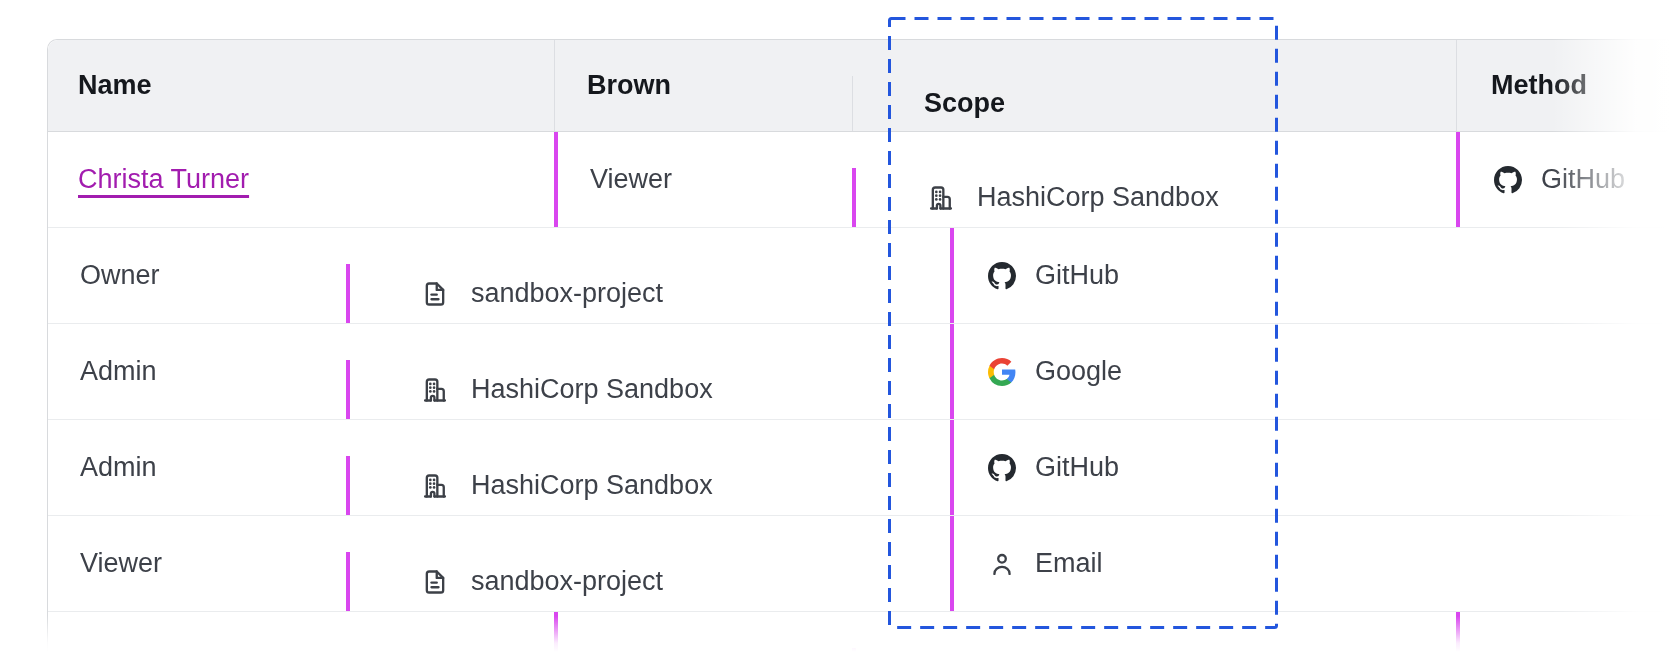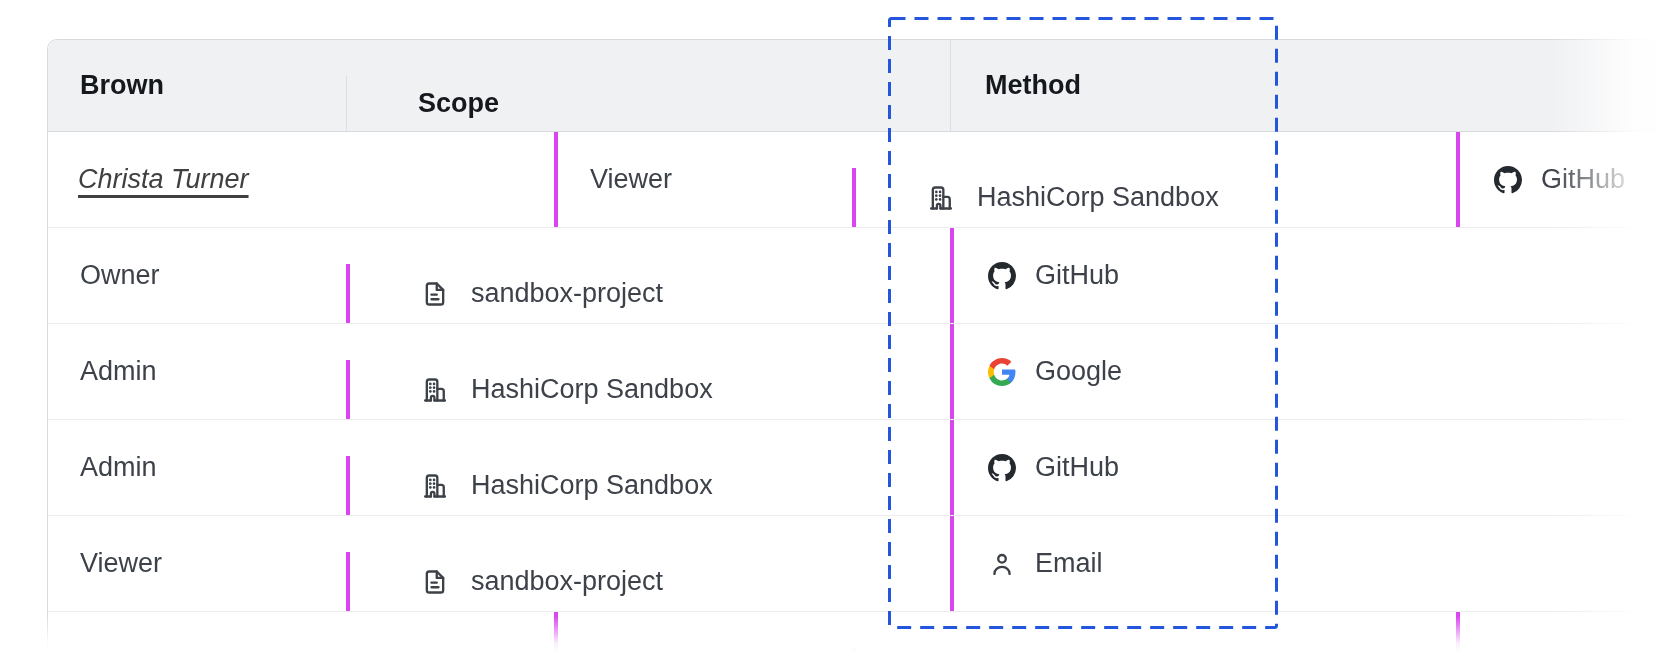--- a/index.html
+++ b/index.html
@@ -52,26 +52,25 @@
     color: #3d4149;
   }
   .td + .td { border-left: 4px solid #d946ef; }
 
   .c-name   { width: 506px; padding-left: 30px; }
   .c-role   { width: 298px; padding-left: 32px; }
   .c-scope  { width: 604px; padding-left: 71px; margin-top: 36px; }
   .c-method { flex: 1;      padding-left: 34px; }
 
   .name-link {
-    color: #404040;
+    color: #a21caf;
     text-decoration: underline;
     text-decoration-thickness: 2.5px;
     text-underline-offset: 7px;
     cursor: pointer;
-    font-style: italic;
   }
 
   .icon { width: 28px; height: 28px; flex: none; display: block; }
   .scope-gap  { margin-right: 22px; }
   .method-gap { margin-right: 19px; }
   .ghost-icon { opacity: 0.55; }
 
   
   .fade-right {
     position: absolute;
@@ -96,20 +95,21 @@
     z-index: 10;
     pointer-events: none;
   }
 </style>
 </head>
 <body>
 
 <div class="members-table">
 
   <div class="thead">
+    <div class="th c-name">Name</div>
     <div class="th c-role">Brown</div>
     <div class="th c-scope">Scope</div>
     <div class="th c-method">Method</div>
   </div>
 
   <div class="tr">
     <div class="td c-name">
       <a class="name-link">Christa Turner</a>
     </div>
     <div class="td c-role">

